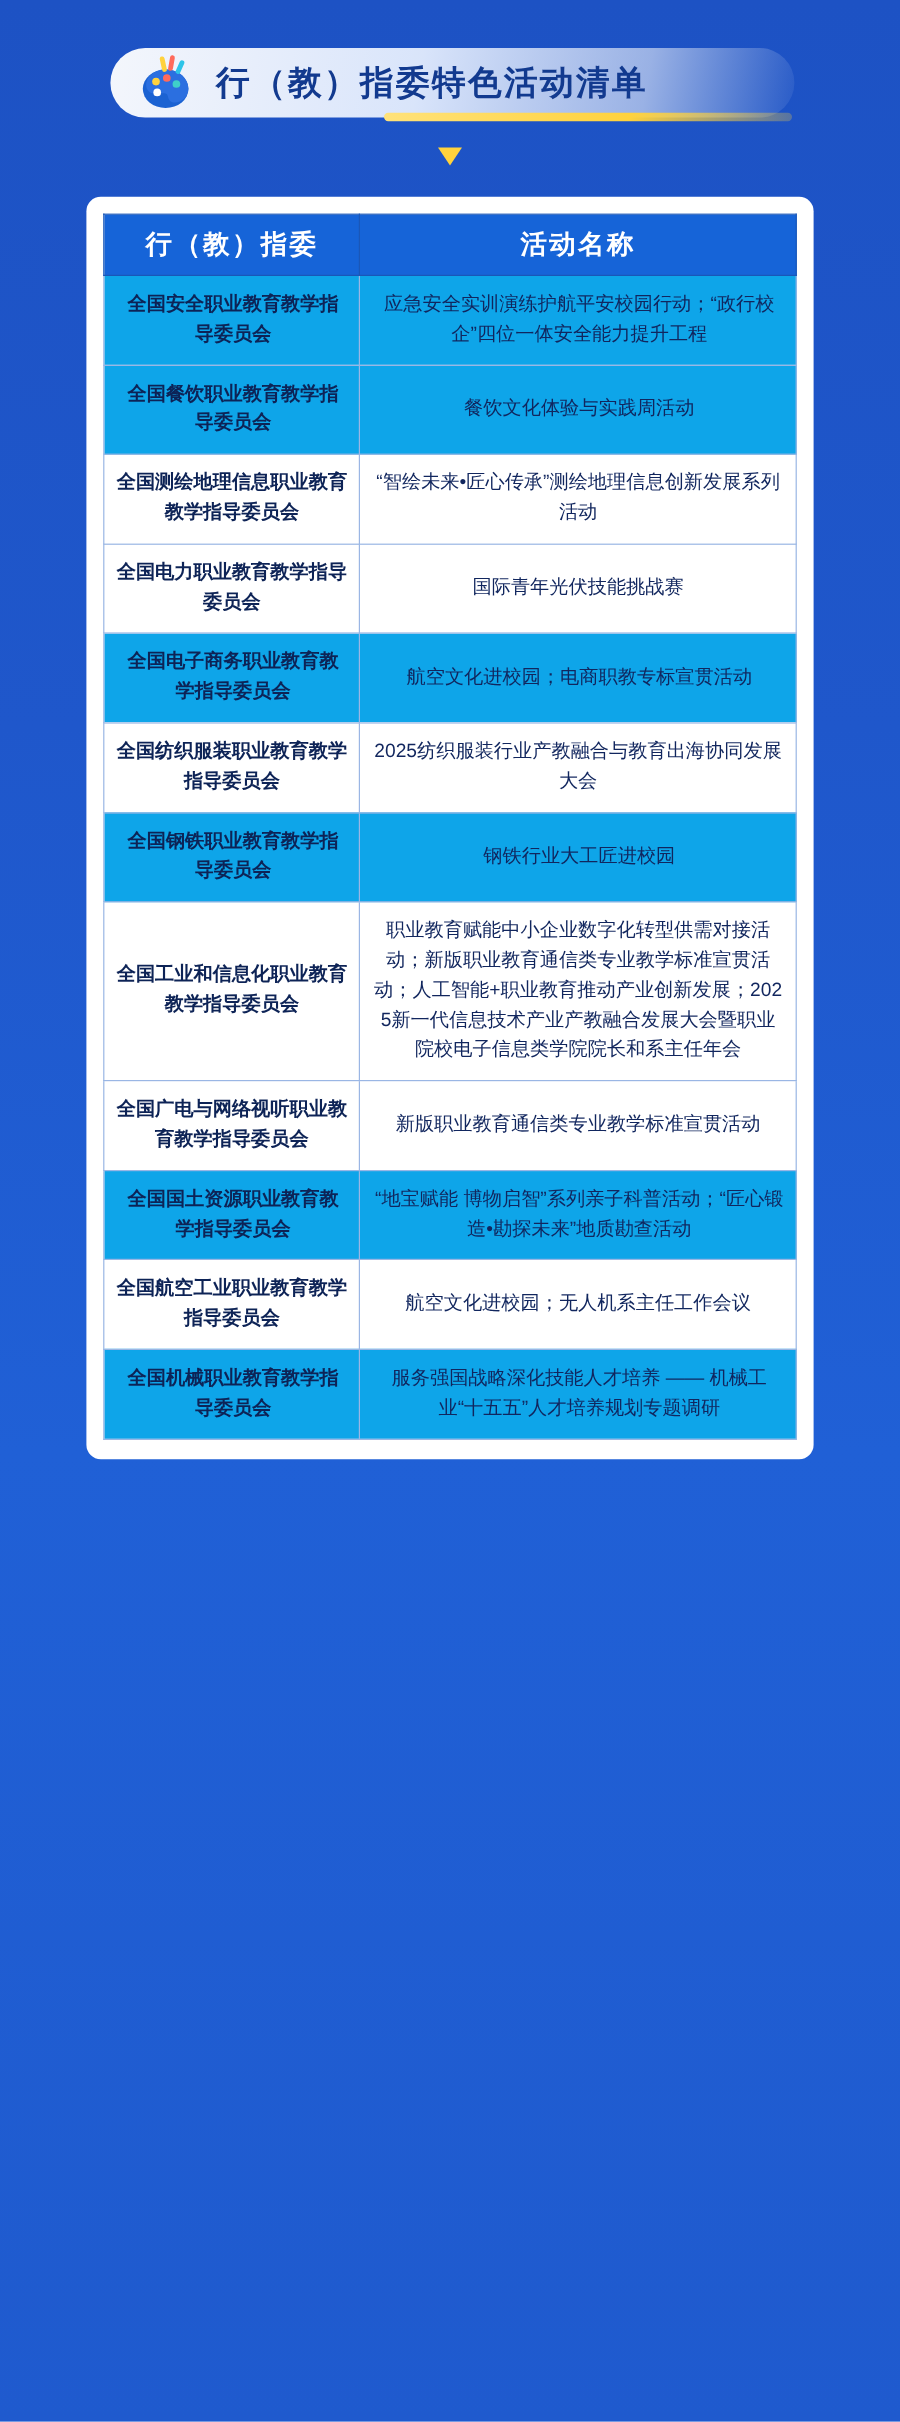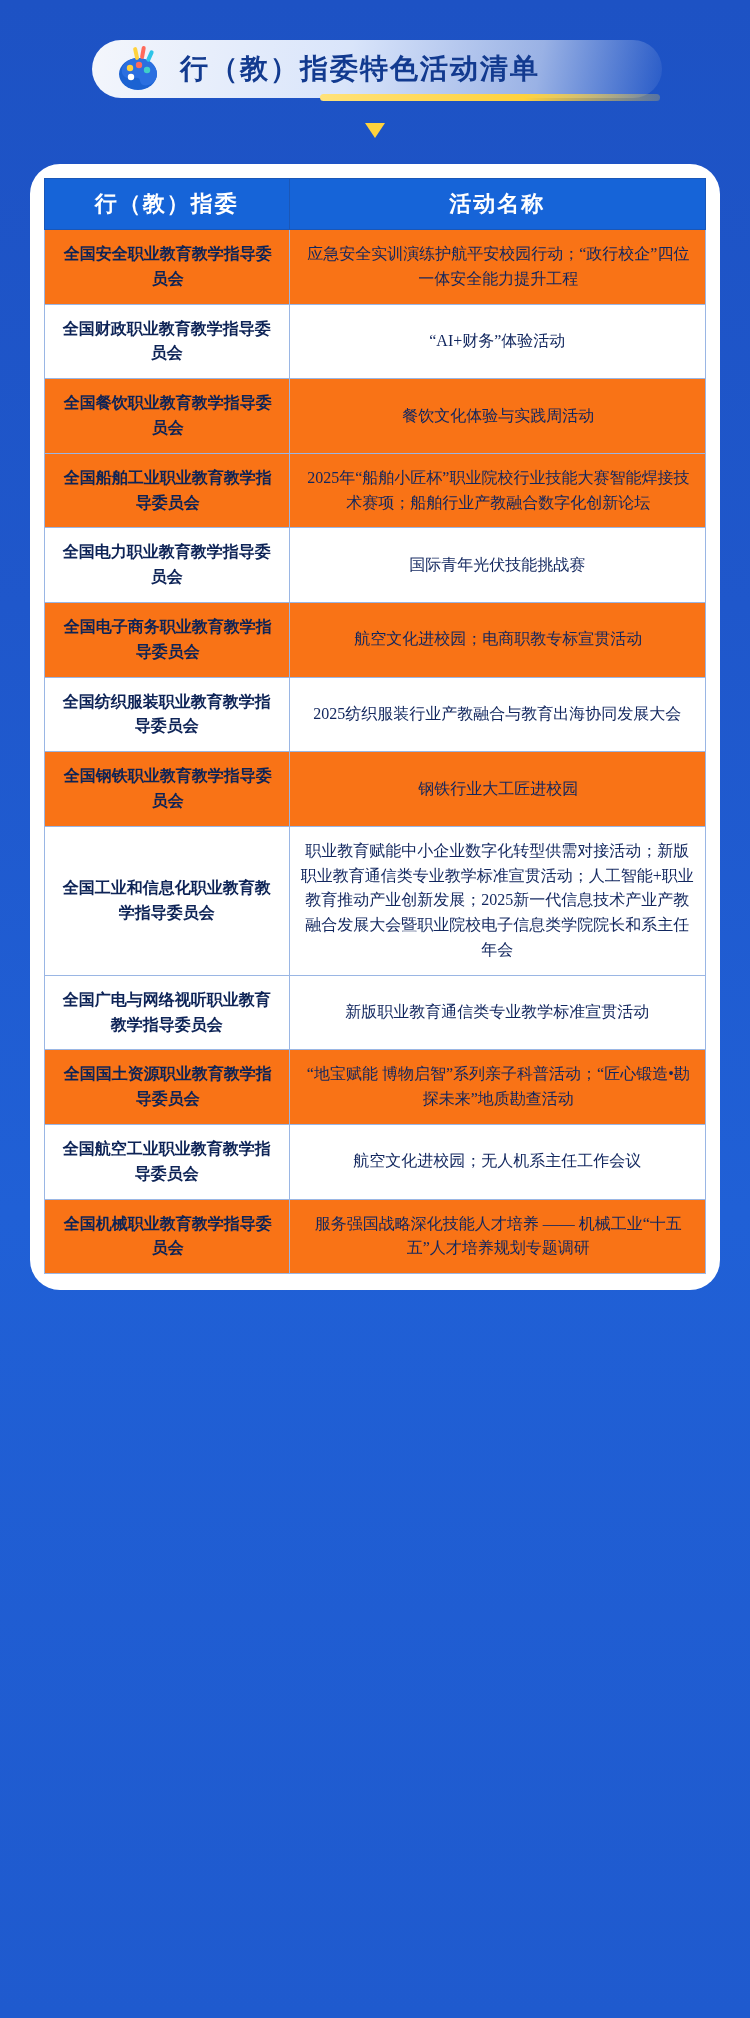--- a/index.html
+++ b/index.html
@@ -70,26 +70,25 @@
   
   .arrow {
     margin: 16px auto 0 auto;
     width: 26px;
     height: 22px;
   }
 
   
   .card {
     margin: 22px auto 0 auto;
-    width: 690px;
+    width: 606px;
     box-sizing: border-box;
     background: #ffffff;
-    border-radius: 30px;
+    border-radius: 12px;
     padding: 14px 14px 16px 14px;
-    font-family: Liberation Serif, serif;
   }
   table.list {
     width: 100%;
     border-collapse: collapse;
     table-layout: fixed;
   }
   table.list col.c1 { width: 37%; }
   table.list col.c2 { width: 63%; }
 
   table.list th {
@@ -110,21 +109,21 @@
     color: #11265e;
     padding: 12px 10px;
     text-align: center;
     vertical-align: middle;
     word-break: break-all;
   }
   table.list td.name {
     font-weight: bold;
     color: #0d2356;
   }
-  tr.odd td { background: #f97316; padding-left: 12px; }
+  tr.odd td { background: #0ea5e9; padding-left: 12px; }
   tr.even td { background: #ffffff; }
 </style>
 </head>
 <body>
 
 <div class="page">
 
   <div class="header">
     <div class="header-plate"></div>
     <div class="header-underline"></div>
@@ -161,31 +160,27 @@
         <tr>
           <th>行（教）指委</th>
           <th>活动名称</th>
         </tr>
       </thead>
       <tbody>
         <tr class="odd">
           <td class="name">全国安全职业教育教学指导委员会</td>
           <td>应急安全实训演练护航平安校园行动；“政行校企”四位一体安全能力提升工程</td>
         </tr>
-        <tr class="even">
-          <td class="name">全国财政职业教育教学指导委员会</td>
-          <td>“AI+财务”体验活动</td>
-        </tr>
         <tr class="odd">
           <td class="name">全国餐饮职业教育教学指导委员会</td>
           <td>餐饮文化体验与实践周活动</td>
         </tr>
-        <tr class="odd">
-          <td class="name">全国船舶工业职业教育教学指导委员会</td>
-          <td>2025年“船舶小匠杯”职业院校行业技能大赛智能焊接技术赛项；船舶行业产教融合数字化创新论坛</td>
+        <tr class="even">
+          <td class="name">全国测绘地理信息职业教育教学指导委员会</td>
+          <td>“智绘未来•匠心传承”测绘地理信息创新发展系列活动</td>
         </tr>
         <tr class="even">
           <td class="name">全国电力职业教育教学指导委员会</td>
           <td>国际青年光伏技能挑战赛</td>
         </tr>
         <tr class="odd">
           <td class="name">全国电子商务职业教育教学指导委员会</td>
           <td>航空文化进校园；电商职教专标宣贯活动</td>
         </tr>
         <tr class="even">

